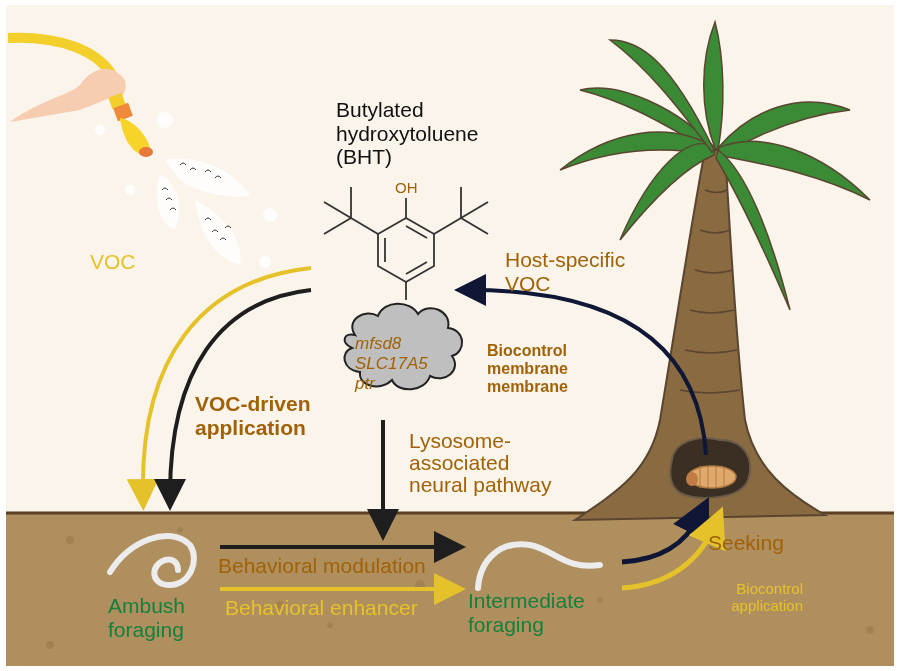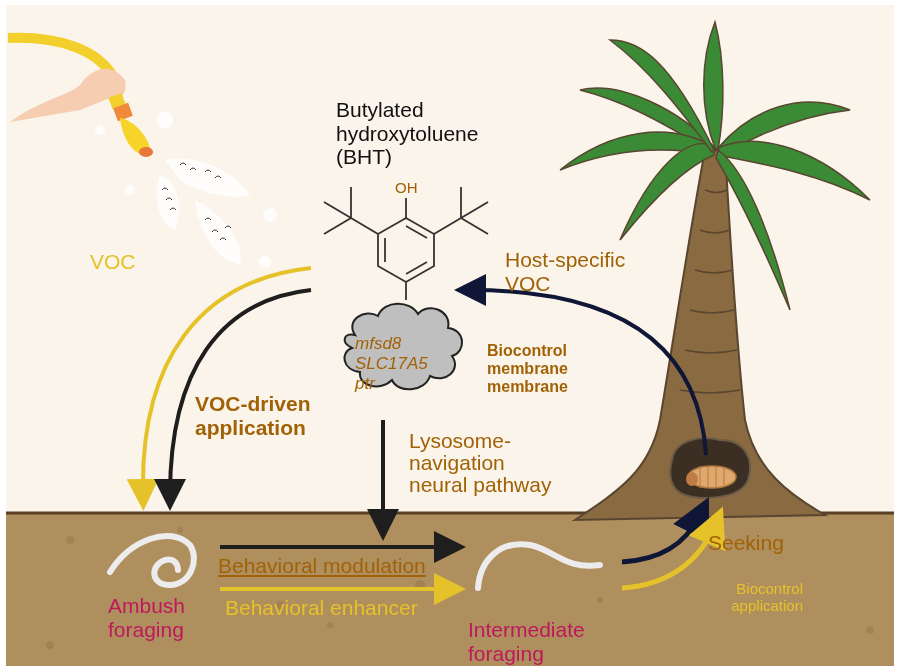--- a/index.html
+++ b/index.html
@@ -2,21 +2,21 @@
 <html><head>
 <meta charset="utf-8">
 <style>
   html, body { margin: 0; padding: 0; }
   body { width: 900px; height: 671px; background: #ffffff; overflow: hidden; font-family: "Liberation Sans", sans-serif; }
   #stage { position: relative; width: 900px; height: 671px; }
   svg { position: absolute; left: 0; top: 0; }
   .lbl { position: absolute; text-align: left; line-height: 1.12; white-space: nowrap; }
   .title { font-size: 21px; color: #111; }
   .yellow { color: #e5c22a; }
-  .white { color: #be185d; }
+  .white { color: #15803d; }
   .black { color: #a16207; }
   .bold { font-weight: bold; }
   .ital { font-style: italic; }
 </style>
 </head>
 <body>
 
 <div id="stage">
 <svg width="900" height="671" viewBox="0 0 900 671">
   <defs>
@@ -158,38 +158,38 @@
 </div>
 
 <div class="lbl black bold" style="left:487px;top:342px;width:105px;font-size:16px;">
   <div>Biocontrol</div>
   <div>membrane</div>
   <div>membrane</div>
 </div>
 
 <div class="lbl black" style="left:393px;top:430px;text-align:left;font-size:21px;line-height:1.05;margin-left:16px;">
   <div>Lysosome-</div>
-  <div>navigation</div>
+  <div>associated</div>
   <div>neural pathway</div>
 </div>
 
 <div class="lbl black" style="left:505px;top:248px;width:160px;font-size:21px;">
   <div>Host-specific</div>
   <div>VOC</div>
 </div>
 
-<div class="lbl black" style="left:218px;top:554px;font-size:21px;text-decoration:underline;">Behavioral modulation</div>
+<div class="lbl black" style="left:218px;top:554px;font-size:21px;">Behavioral modulation</div>
 <div class="lbl yellow" style="left:225px;top:596px;font-size:21px;">Behavioral enhancer</div>
 
 <div class="lbl white" style="left:108px;top:594px;width:100px;font-size:21px;">
   <div>Ambush</div>
   <div>foraging</div>
 </div>
 
-<div class="lbl white" style="left:468px;top:589px;width:150px;font-size:21px;margin-top:29px;">
+<div class="lbl white" style="left:468px;top:589px;width:150px;font-size:21px;">
   <div>Intermediate</div>
   <div>foraging</div>
 </div>
 
 <div class="lbl black" style="left:708px;top:531px;width:140px;font-size:21px;">
   <div>Seeking</div>
 </div>
 
 <div class="lbl yellow" style="left:678px;top:581px;width:125px;font-size:15px;text-align:right;">
   <div>Biocontrol</div>

